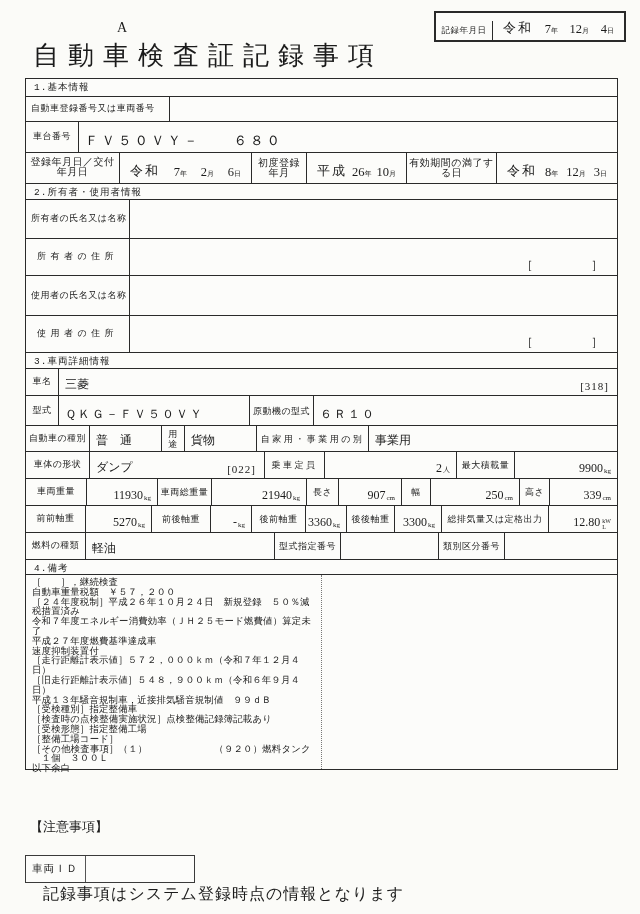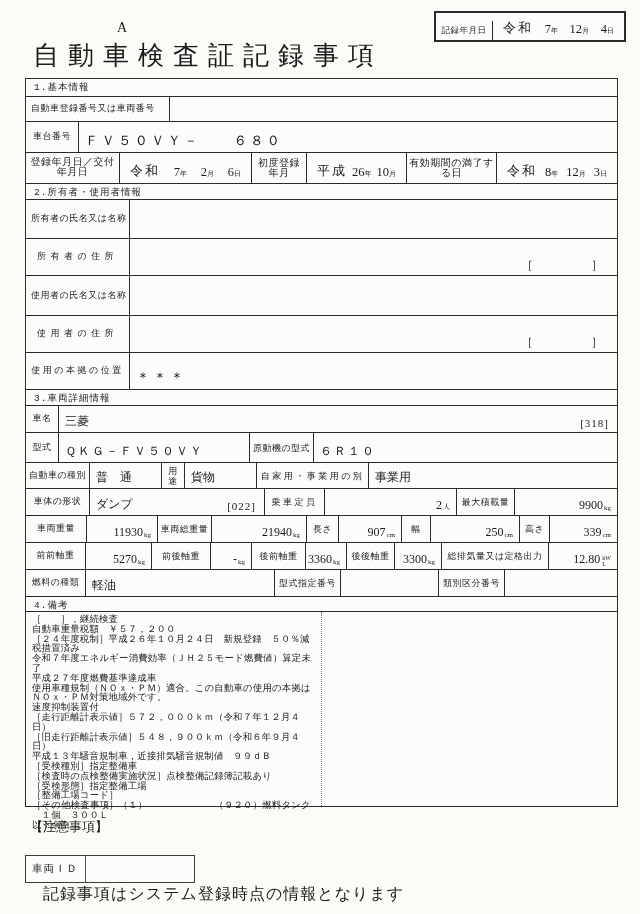--- a/index.html
+++ b/index.html
@@ -154,24 +154,20 @@
     <div class="c lab left" style="width:103px">使用者の氏名又は名称</div>
     <div class="c val flex1"></div>
   </div>
   <div class="row" style="height:37px">
     <div class="c lab ls4" style="width:103px">使用者の住所</div>
     <div class="c val flex1">
       <span></span>
       <span class="bracket">［　　　　］</span>
     </div>
   </div>
-  <div class="row" style="height:37px">
-    <div class="c lab ls2" style="width:103px">使用の本拠の位置</div>
-    <div class="c val flex1" style="font-size:14px;letter-spacing:3px">＊＊＊</div>
-  </div>
 
   <div class="row" style="height:16px">
       <div class="c sechead flex1">3.車両詳細情報</div>
     </div>
 
   <div class="row" style="height:27px">
     <div class="c lab" style="width:32px">車名</div>
     <div class="c val flex1">
       <span>三菱</span>
       <span class="code">[318]</span>
@@ -284,21 +280,20 @@
       <div class="c sechead flex1">4.備考</div>
     </div>
 
   <div class="remarks-row">
     <div class="remarks-left">
       <div class="rline">［　　］，継続検査</div>
       <div class="rline">自動車重量税額　￥５７，２００</div>
       <div class="rline">［２４年度税制］平成２６年１０月２４日　新規登録　５０％減税措置済み</div>
       <div class="rline">令和７年度エネルギー消費効率（ＪＨ２５モード燃費値）算定未了</div>
       <div class="rline">平成２７年度燃費基準達成車</div>
-      <div class="rline">使用車種規制（ＮＯｘ・ＰＭ）適合。この自動車の使用の本拠はＮＯｘ・ＰＭ対策地域外です。</div>
       <div class="rline">速度抑制装置付</div>
       <div class="rline">［走行距離計表示値］５７２，０００ｋｍ（令和７年１２月４日）</div>
       <div class="rline">［旧走行距離計表示値］５４８，９００ｋｍ（令和６年９月４日）</div>
       <div class="rline">平成１３年騒音規制車，近接排気騒音規制値　９９ｄＢ</div>
       <div class="rline">［受検種別］指定整備車</div>
       <div class="rline">［検査時の点検整備実施状況］点検整備記録簿記載あり</div>
       <div class="rline">［受検形態］指定整備工場</div>
       <div class="rline">［整備工場コード］</div>
       <div class="rline">［その他検査事項］（１）　　　　　　　（９２０）燃料タンク</div>
       <div class="rline">　１個　３００Ｌ</div>

